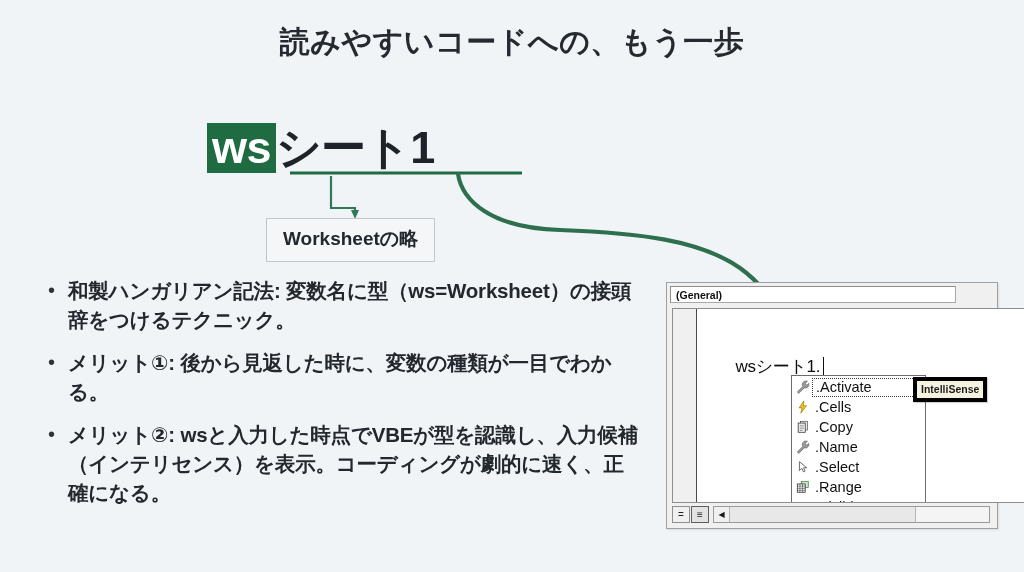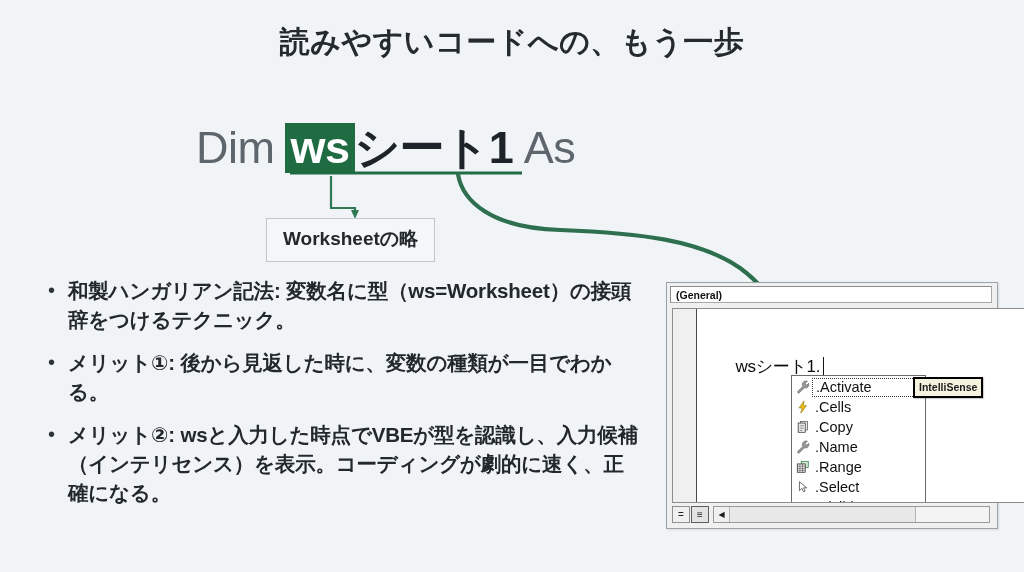--- a/index.html
+++ b/index.html
@@ -123,21 +123,21 @@
     width: 330px;
     height: 245px;
     background: #f0f0f0;
     border: 1px solid #9ea1a4;
     box-shadow: 1px 1px 2px rgba(0,0,0,0.10);
     font-family: "Liberation Sans", "DejaVu Sans", sans-serif;
   }
   #vbe-proc-bar {
     position: absolute;
     left: 3px; top: 3px;
-    width: 322px; height: 17px;
+    width: 286px; height: 17px;
     background: #ffffff;
     border: 1px solid #a8a8a8;
     border-top-color: #8c8c8c;
     border-left-color: #8c8c8c;
     font-size: 10.5px;
     color: #101010;
     padding: 2px 0 0 5px;
     box-sizing: border-box;
     font-weight: bold;
   }
@@ -209,21 +209,21 @@
     padding: 0 4px 0 3px;
     line-height: 17px;
     flex: 1 1 auto;
   }
 
   #intellisense-tag {
     position: absolute;
     left: 240px;
     top: 68px;
     background: #f6f2e0;
-    border: 2px solid #000000;
+    border: 4px solid #000000;
     font-size: 10.5px;
     color: #1a1a1a;
     padding: 2px 4px 3px 4px;
     font-weight: bold;
     box-shadow: 1px 1px 1px rgba(0,0,0,0.18);
     white-space: nowrap;
   }
 
   
   #vbe-bottom-bar {
@@ -275,25 +275,23 @@
     background: #e8e8e8;
     border-right: 1px solid #b5b5b5;
   }
 </style>
 </head>
 <body>
 
 <div id="slide-title">読みやすいコードへの、もう一歩</div>
 
 <div id="code-headline">
-  <span class="kw-dim">Dim</span>
   <span class="sp"></span>
   <span class="var-highlight">ws</span><span class="var-rest">シート1</span>
   <span class="sp"></span>
-  <span class="kw-as">As</span>
   <span class="sp"></span>
 </div>
 
 <svg id="connector-layer" viewBox="0 0 1024 572" width="1024" height="572">
 
   <line x1="290" y1="173" x2="522" y2="173" stroke="#1f6b42" stroke-width="3"></line>
 
   <path d="M331 176 L331 208 L355 208 L355 212" fill="none" stroke="#2f7a55" stroke-width="2.2"></path>
   <polygon points="355,219 351,210 359,210" fill="#2f7a55"></polygon>
 
@@ -367,44 +365,44 @@
         <span class="is-icon">
           <svg width="15" height="14" viewBox="0 0 16 16">
             <path d="M10.5 1.2a4 4 0 0 0-3.3 6.1L1.6 12.9a1.2 1.2 0 0 0 1.7 1.7l5.6-5.6a4 4 0 0 0 5-5.2L11.8 5.9 9.9 4 12.5 1.5a4 4 0 0 0-2-0.3z" fill="#9a9a9a" stroke="#5c5c5c" stroke-width="0.7"></path>
           </svg>
         </span>
         <span class="is-label">.Name</span>
       </div>
 
       <div class="is-item">
         <span class="is-icon">
+          <svg width="13" height="14" viewBox="0 0 16 16">
+            <polygon points="3,1.5 3,12.5 6,9.7 8,14 10,13 8,9 12,9" fill="#ffffff" stroke="#3a3a3a" stroke-width="0.9"></polygon>
+          </svg>
+        </span>
+        <span class="is-label">.Select</span>
+      </div>
+
+      <div class="is-item">
+        <span class="is-icon">
           <svg width="14" height="14" viewBox="0 0 16 16">
             <rect x="6" y="1.5" width="8" height="7" fill="#cfe8cf" stroke="#2c7a3c" stroke-width="0.8"></rect>
             <rect x="1.5" y="4.5" width="9" height="9.5" fill="#ffffff" stroke="#2a2a2a" stroke-width="0.9"></rect>
             <line x1="1.5" y1="7" x2="10.5" y2="7" stroke="#444" stroke-width="0.7"></line>
             <line x1="1.5" y1="9.5" x2="10.5" y2="9.5" stroke="#444" stroke-width="0.7"></line>
             <line x1="1.5" y1="11.8" x2="10.5" y2="11.8" stroke="#444" stroke-width="0.7"></line>
             <line x1="4.5" y1="4.5" x2="4.5" y2="14" stroke="#444" stroke-width="0.7"></line>
             <line x1="7.5" y1="4.5" x2="7.5" y2="14" stroke="#444" stroke-width="0.7"></line>
           </svg>
         </span>
         <span class="is-label">.Range</span>
       </div>
 
       <div class="is-item">
         <span class="is-icon">
-          <svg width="13" height="14" viewBox="0 0 16 16">
-            <polygon points="3,1.5 3,12.5 6,9.7 8,14 10,13 8,9 12,9" fill="#ffffff" stroke="#3a3a3a" stroke-width="0.9"></polygon>
-          </svg>
-        </span>
-        <span class="is-label">.Select</span>
-      </div>
-
-      <div class="is-item">
-        <span class="is-icon">
           <svg width="15" height="12" viewBox="0 0 16 12">
             <path d="M1 6 C4 1.5, 12 1.5, 15 6 C12 10.5, 4 10.5, 1 6 Z" fill="#ffffff" stroke="#1d1d1d" stroke-width="0.9"></path>
             <circle cx="8" cy="6" r="3" fill="#2f7a3c" stroke="#123d1c" stroke-width="0.7"></circle>
             <circle cx="8" cy="6" r="1.2" fill="#0d2a13"></circle>
           </svg>
         </span>
         <span class="is-label">.Visible</span>
       </div>
     </div>
 

